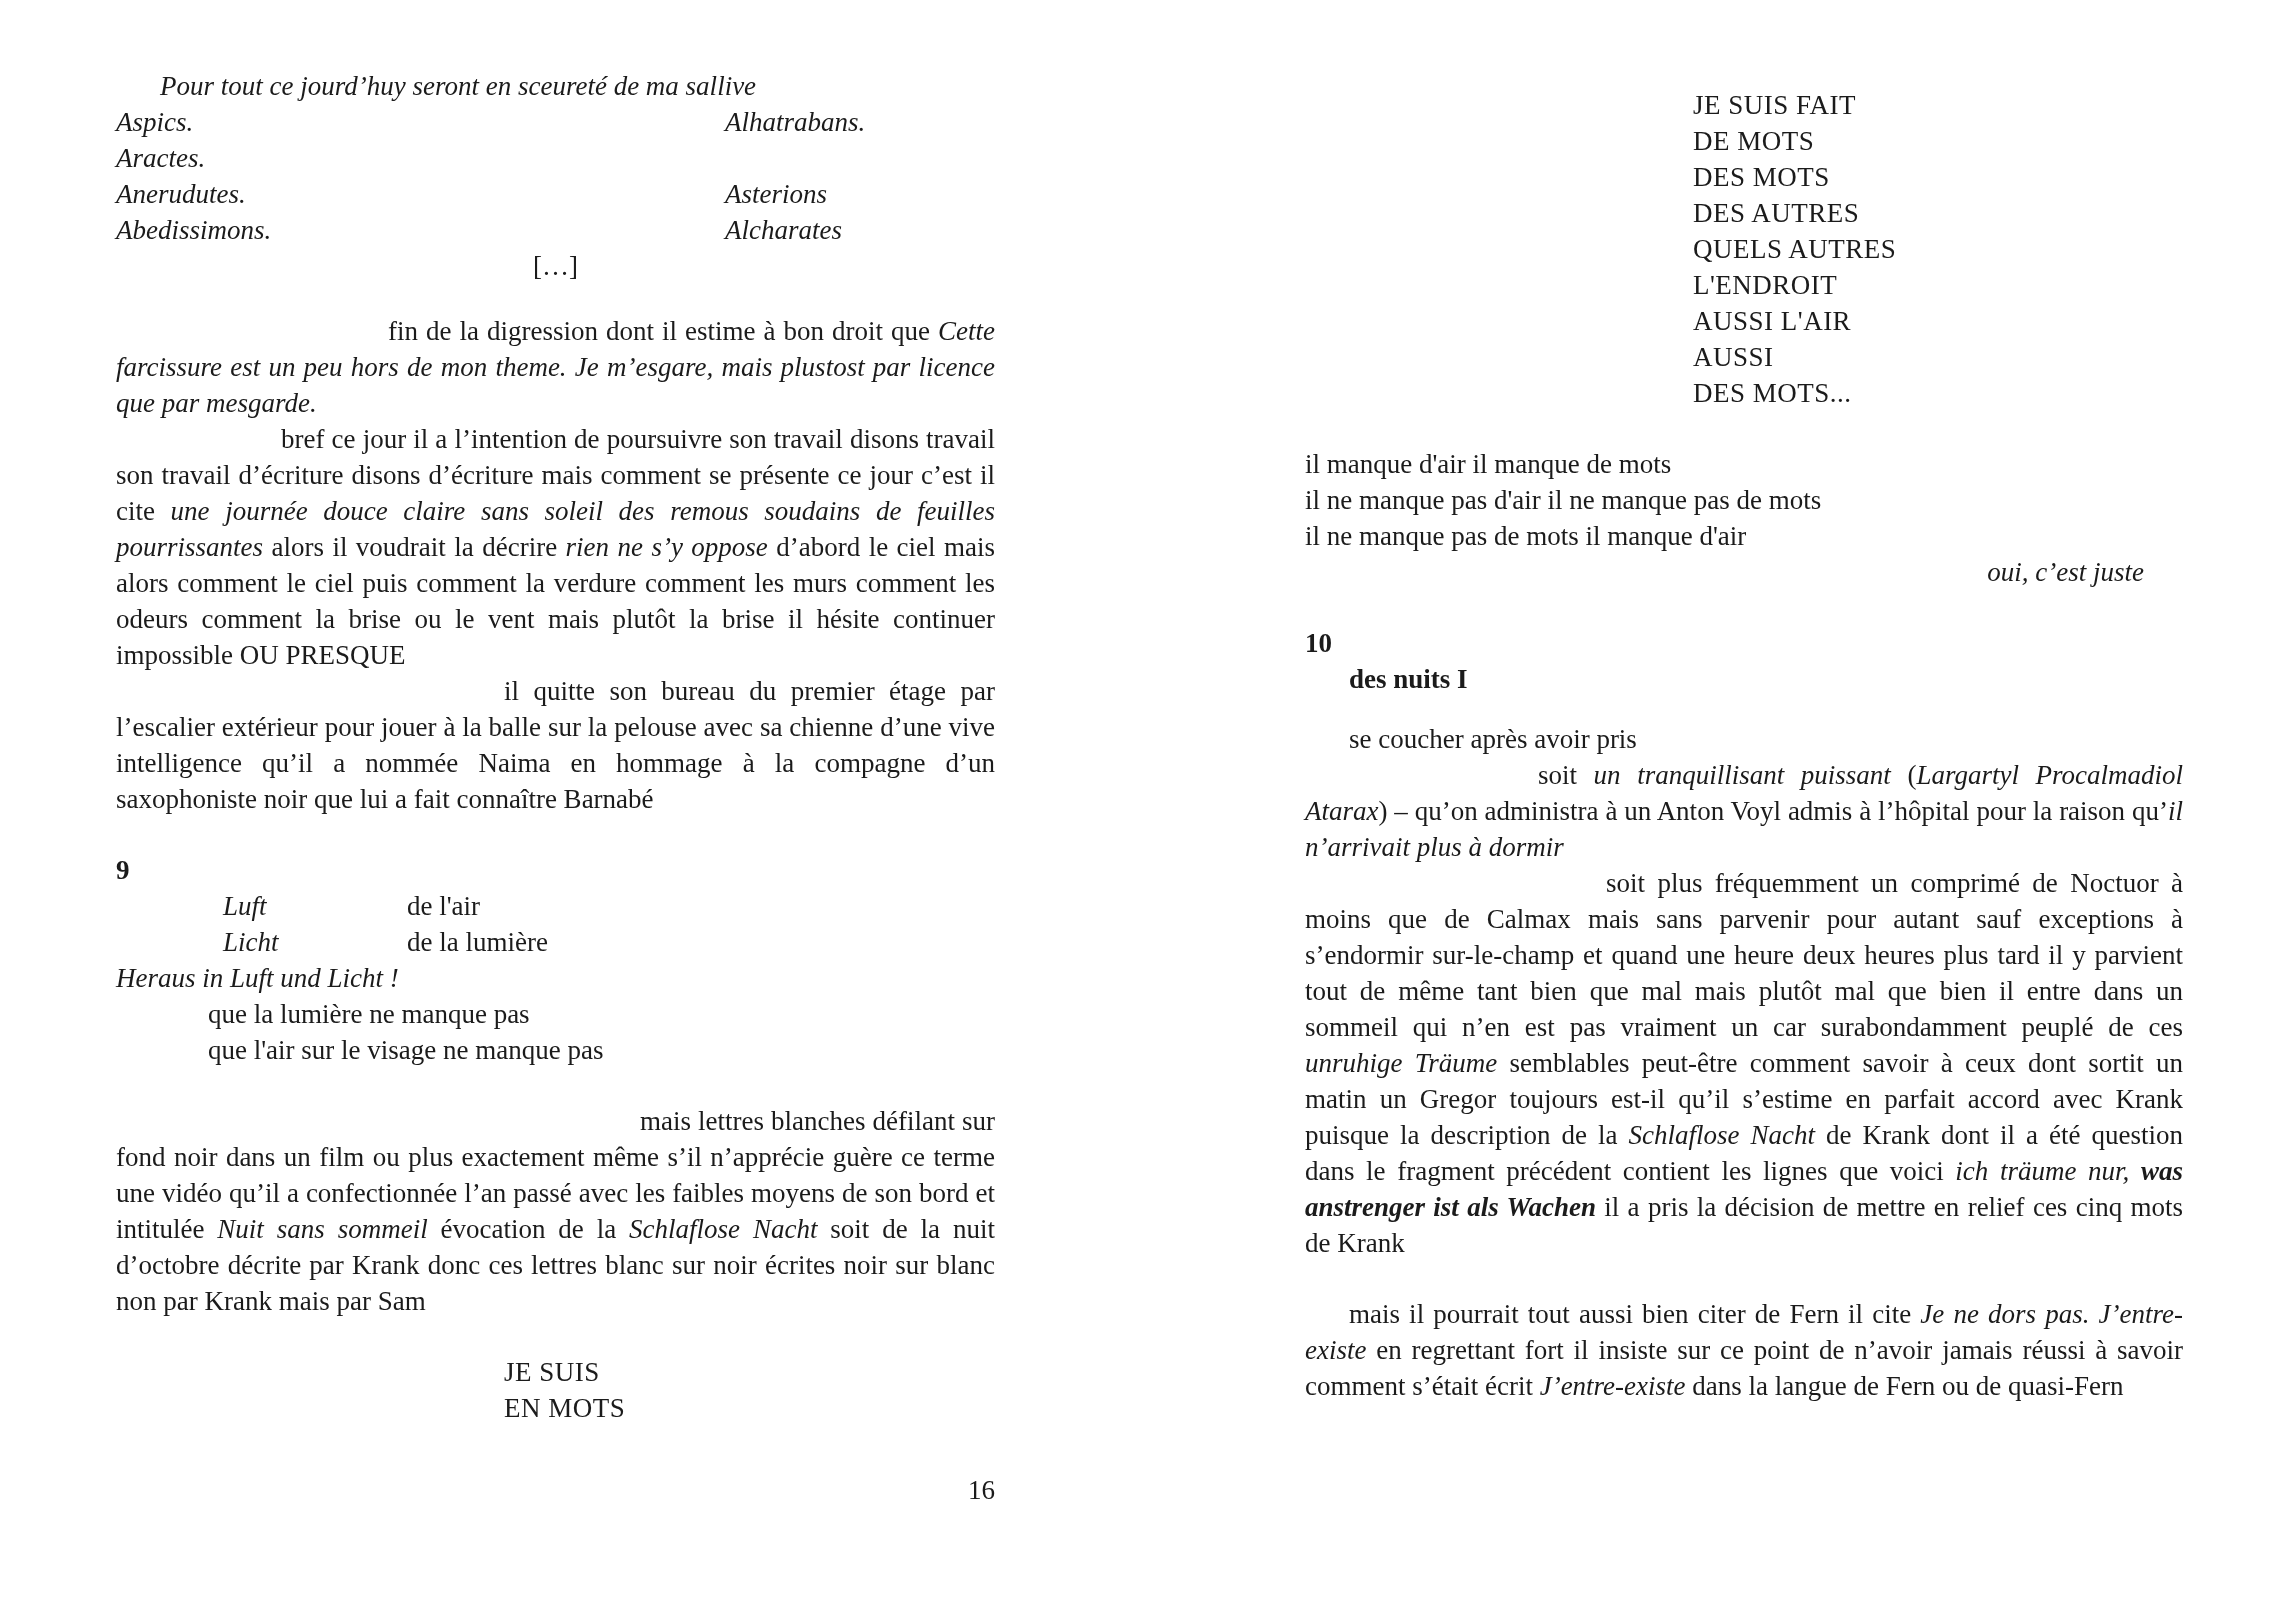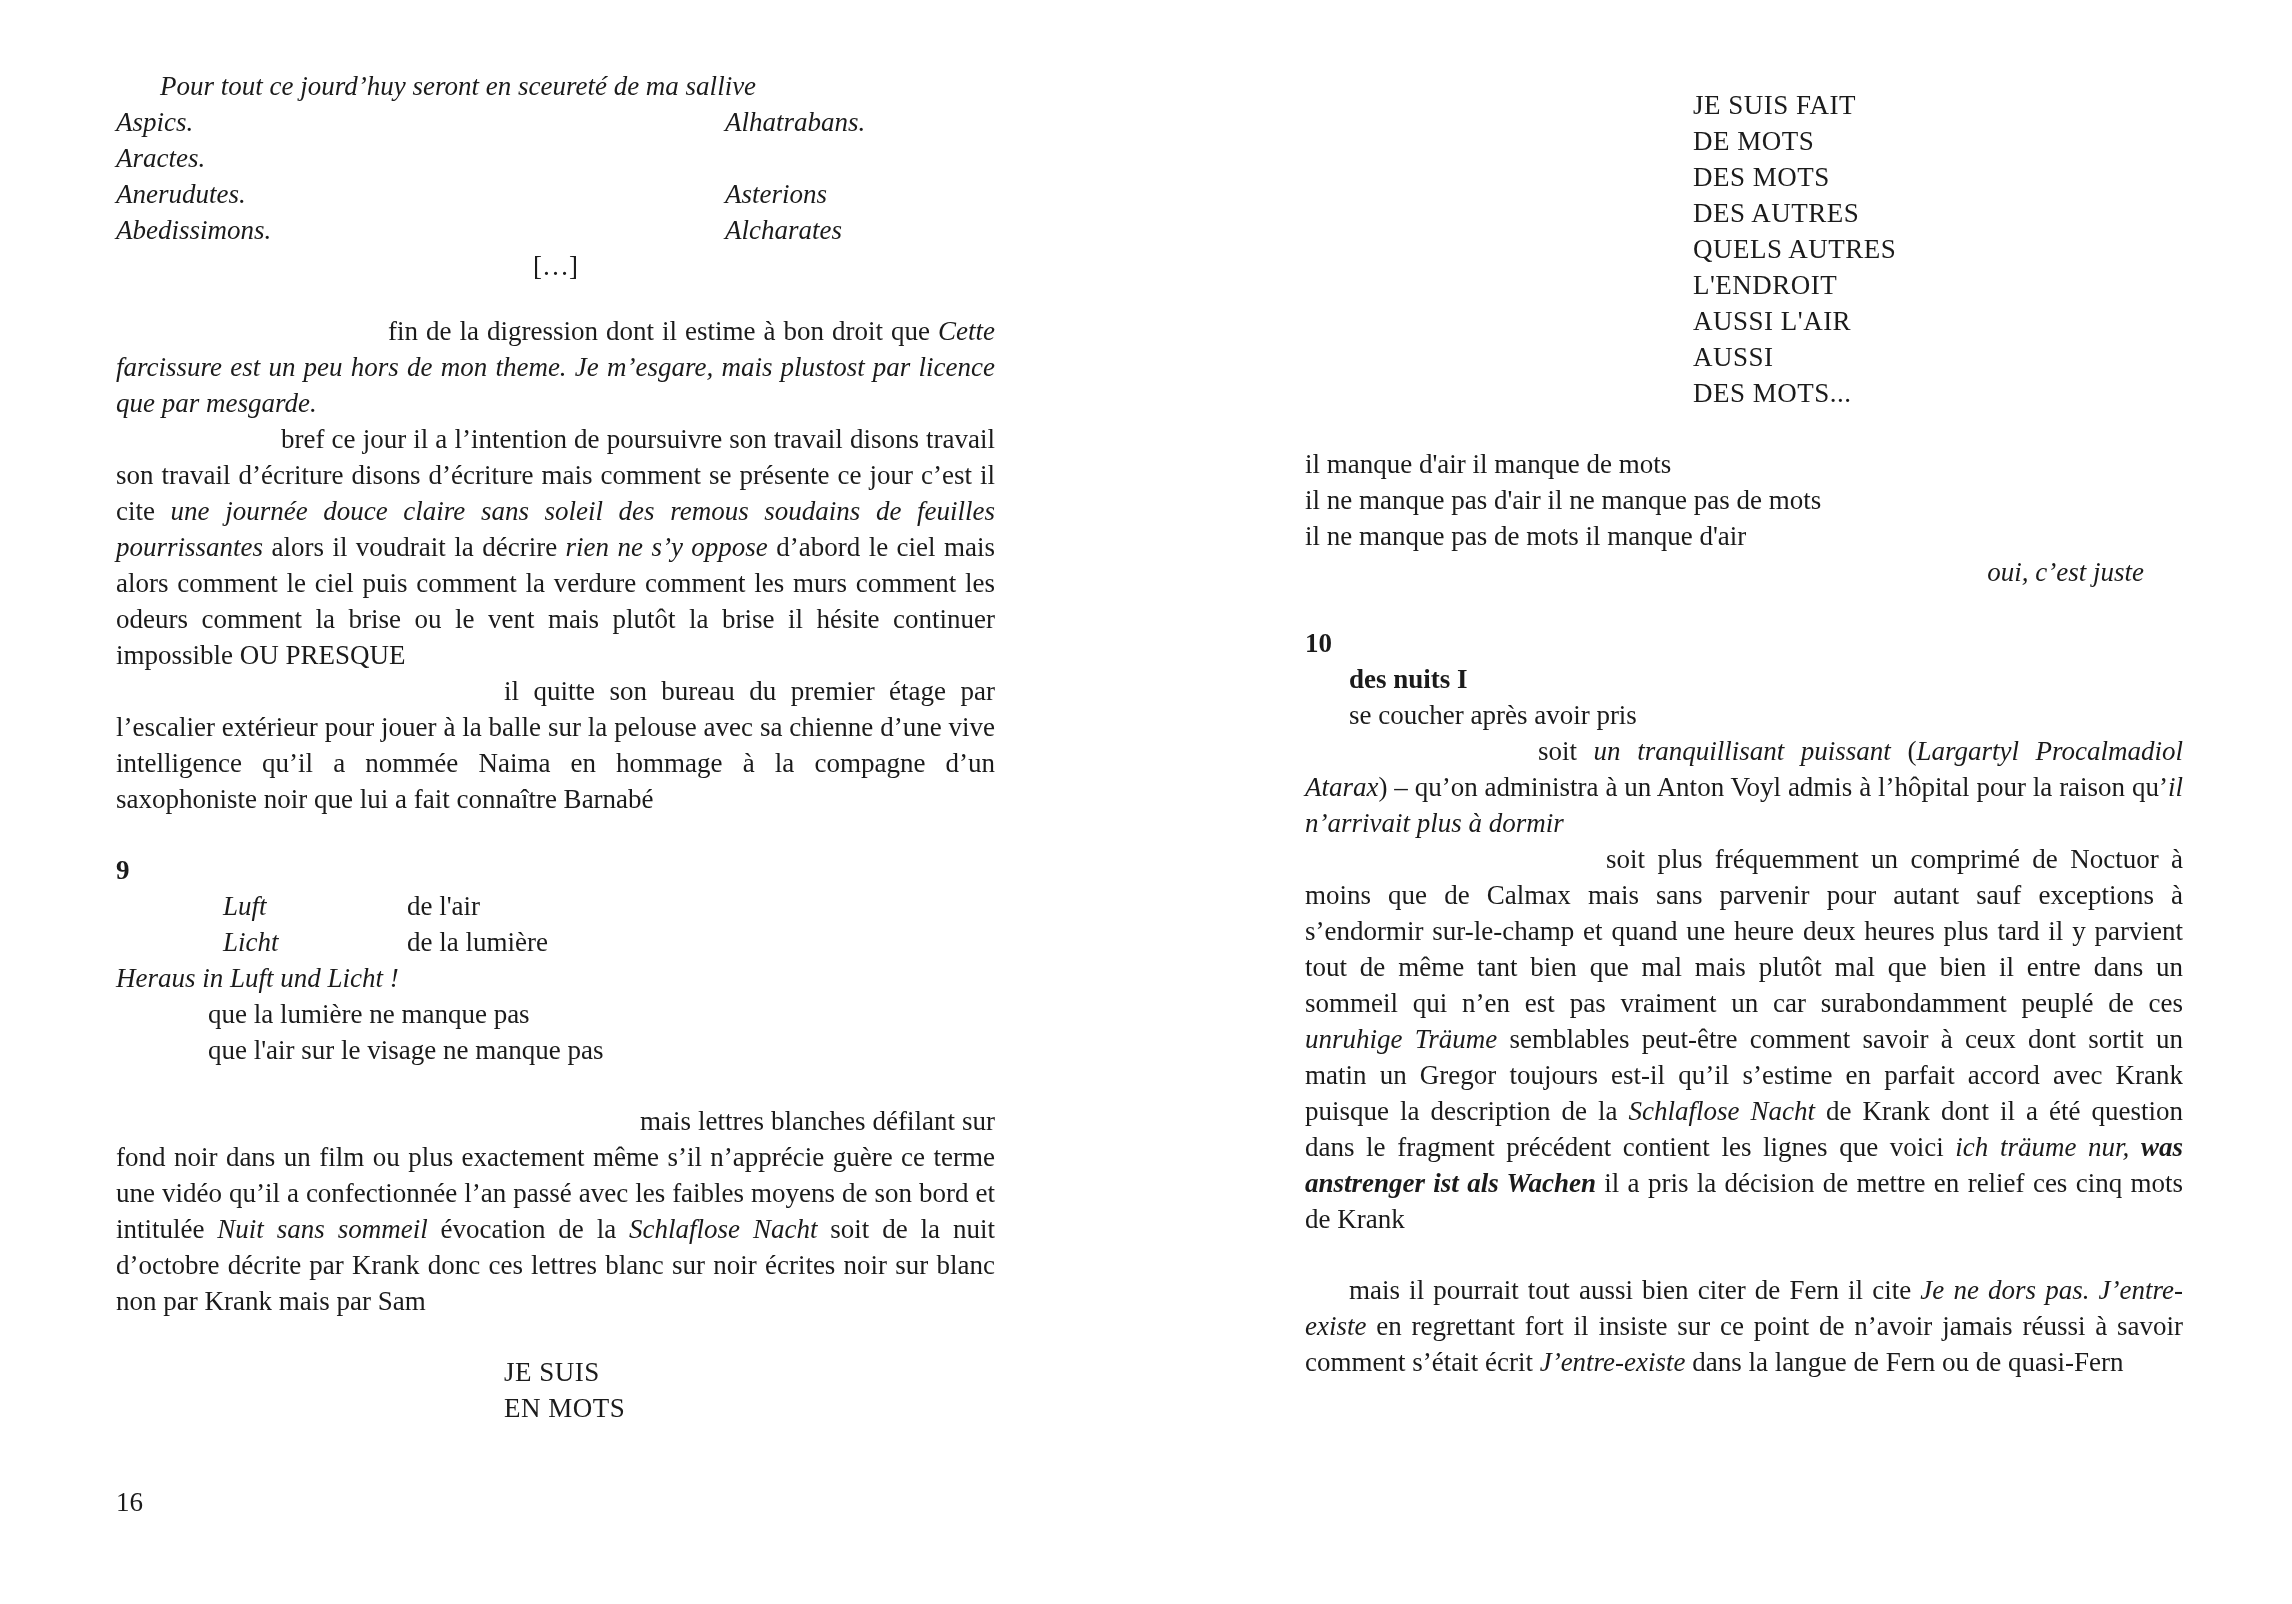--- a/index.html
+++ b/index.html
@@ -37,29 +37,29 @@
   .heraus { text-align: left; }
   .que-line { padding-left: 92px; }
   .indent-lettres { text-indent: 524px; margin-top: 35px; }
   .je-suis-block { margin-left: 388px; margin-top: 35px; letter-spacing: 0.5px; }
 
   
   .mots-block { margin-left: 388px; letter-spacing: 0.5px; }
   .manque-block { margin-top: 35px; }
   .oui-line { text-align: right; padding-right: 39px; }
   .subtitle { padding-left: 44px; font-weight: bold; }
-  .se-coucher { padding-left: 44px; }
+  .se-coucher { margin-top: 24px; padding-left: 44px; }
   .indent-tranq { text-indent: 233px; }
   .indent-noctuor { text-indent: 301px; }
   .indent-fern { text-indent: 44px; margin-top: 35px; }
 
   .folio {
     position: absolute;
-    bottom: 84px;
-    text-align: left;
+    bottom: 96px;
+    text-align: right;
   }
   .folio-left  { left: 116px; right: 151px; }
   .folio-right { left: 159px; right: 109px; }
 </style>
 </head>
 <body>
 
 <div class="spread">
 
   <div class="page page-left">

